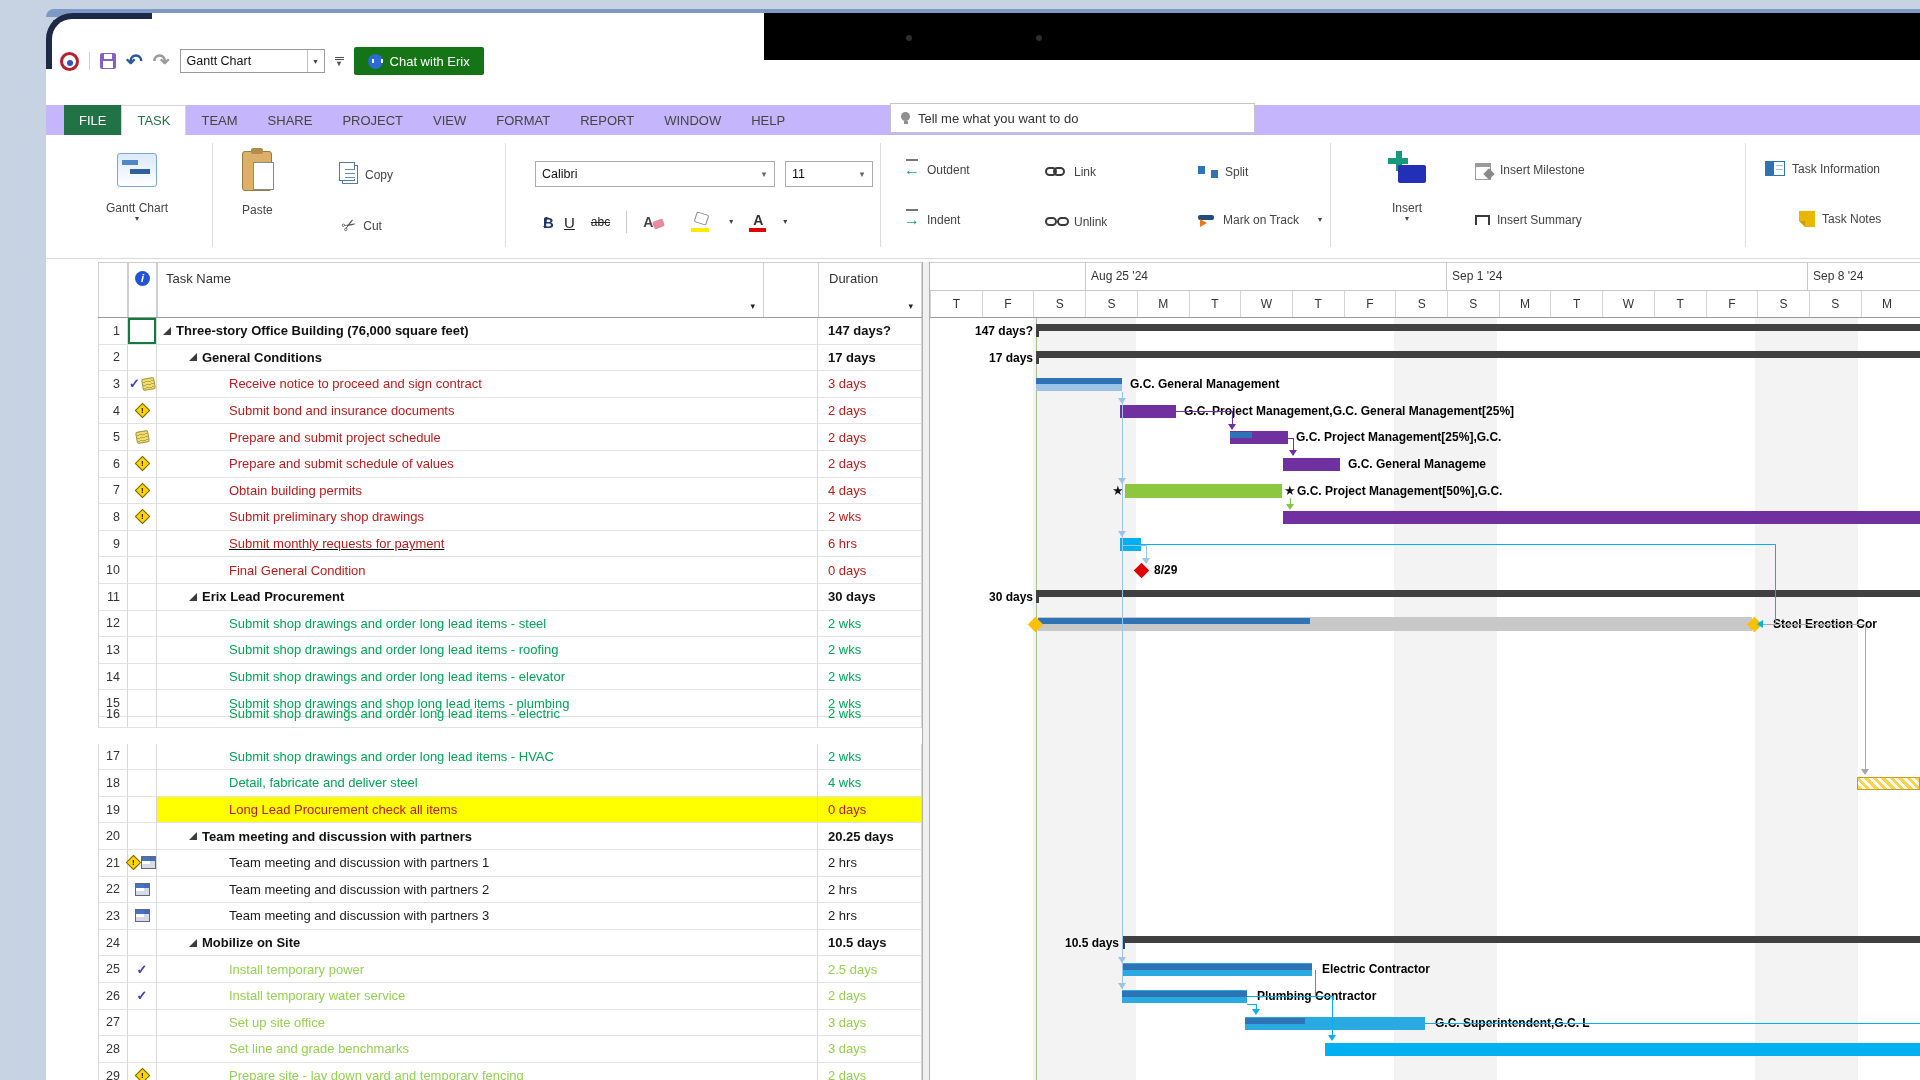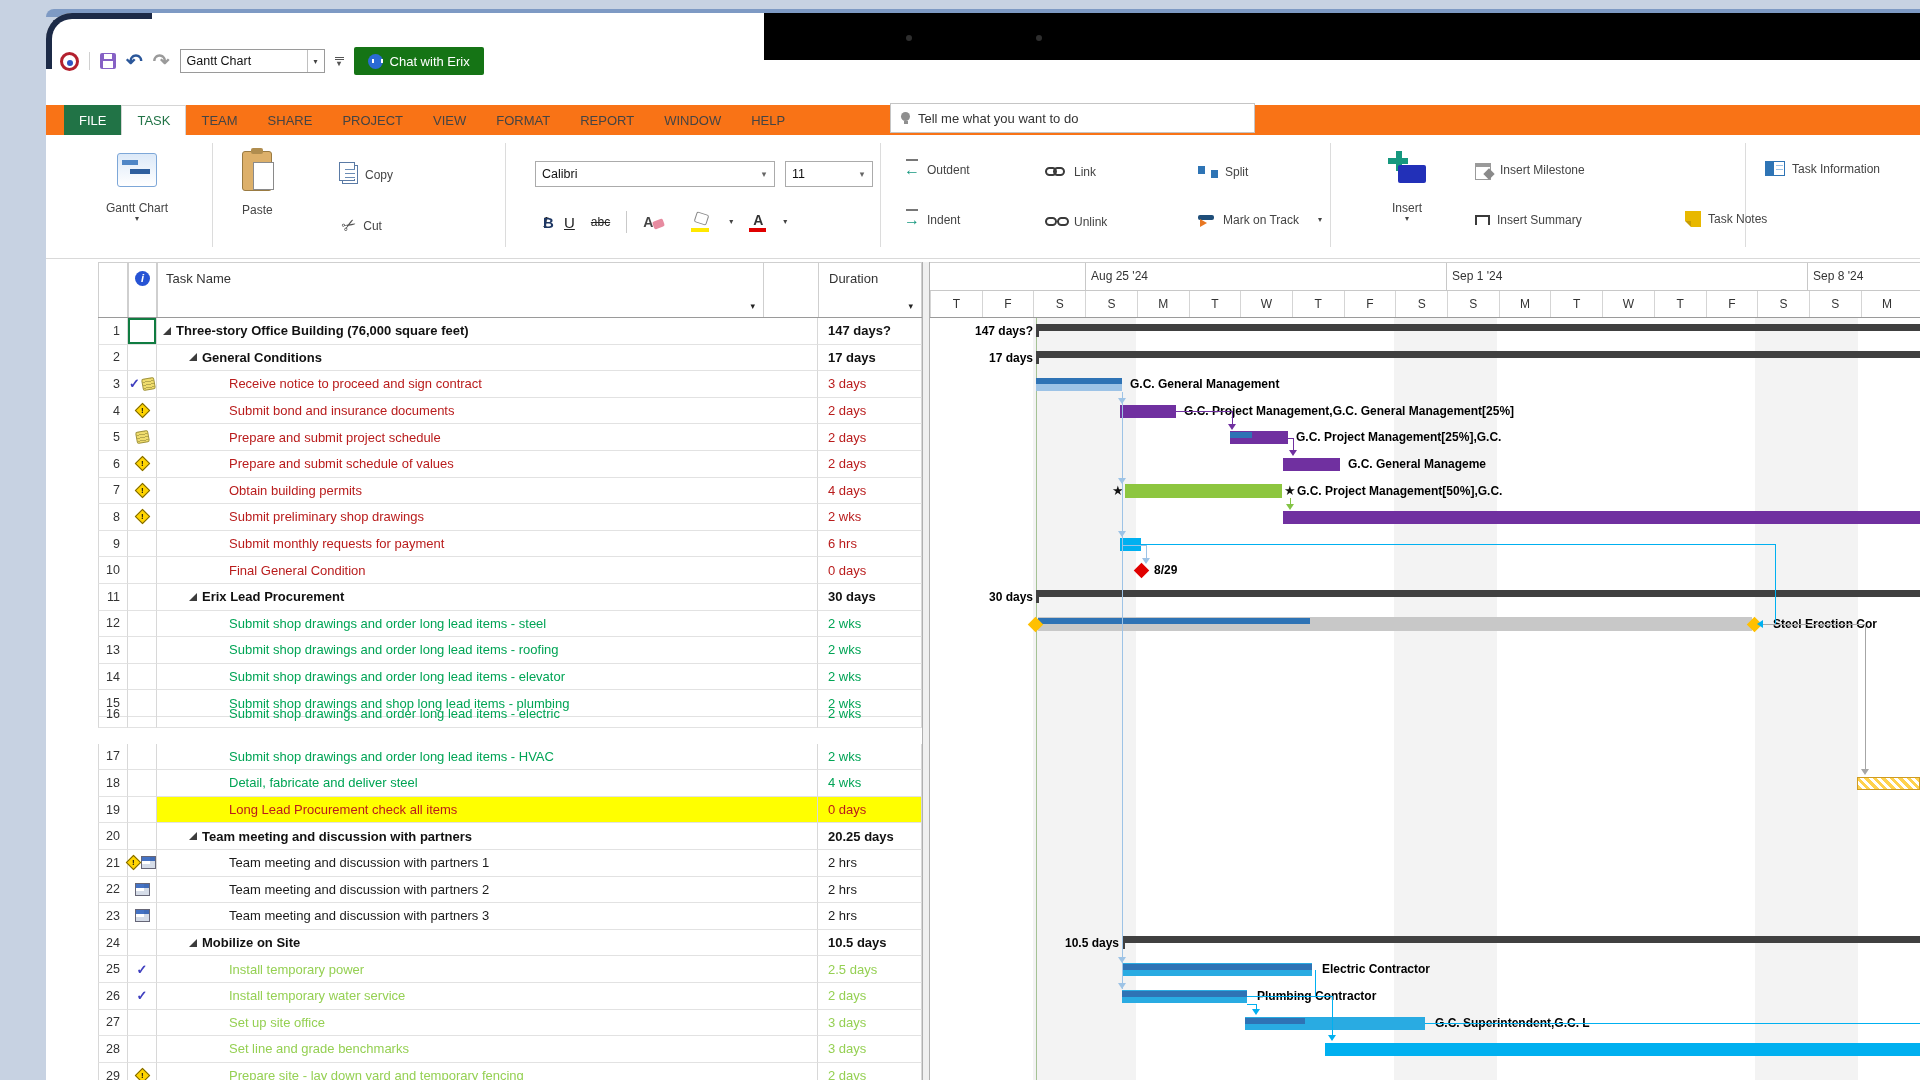--- a/index.html
+++ b/index.html
@@ -38,21 +38,21 @@
     font-size:8px; color:#444; display:flex; align-items:center; justify-content:center; }
   .qat-more { display:flex; flex-direction:column; align-items:center; gap:1px; }
   .qat-more i { display:block; width:9px; height:1px; background:#555; }
   .qat-more b { font-size:8px; color:#555; line-height:5px; }
   .chatbtn { height:28px; background:#157415; border-radius:2px; color:#fff;
     font-size:13px; display:flex; align-items:center; gap:7px; padding:0 14px; }
   .chat-ic { width:15px; height:15px; border-radius:50%; background:#2b6bd4; position:relative; }
   .chat-ic::after { content:""; position:absolute; left:4px; top:5px; width:7px; height:4px;
     border-left:2px solid #fff; border-right:2px solid #fff; }
   
-  .tabs { position:absolute; left:0; top:92px; right:0; height:30px; background:#f97316;
+  .tabs { position:absolute; left:0; top:92px; right:0; height:30px; background:#c4b5fd;
     display:flex; align-items:stretch; padding-left:18px; }
   .tab { padding:0 15px; font-size:13px; color:#444; display:flex; align-items:center; }
   .tab.file { background:#217346; color:#fff; min-width:54px; justify-content:center; }
   .tab.selected { color:#217346; background:#fff; border:1px solid #d5d5d5; border-bottom:none; }
   .tellme { position:absolute; left:844px; top:90px; width:365px; height:30px;
     border:1px solid #c5c5c5; background:#fff; display:flex; align-items:center;
     gap:8px; padding:0 10px; }
   .bulb { width:9px; height:12px; position:relative; }
   .bulb::before { content:""; position:absolute; left:0; top:0; width:9px; height:9px;
     border-radius:50%; background:#8f8f8f; }
@@ -355,21 +355,21 @@
     <div class="ritem" style="left:1429px; top:78px;">
       <span class="ico-sum"></span>
       <span class="rlabel">Insert Summary</span>
     </div>
     <div class="rdiv" style="left:1699px"></div>
 
     <div class="ritem" style="left:1719px; top:26px;">
       <span class="ico-tinfo"></span>
       <span class="rlabel">Task Information</span>
     </div>
-    <div class="ritem" style="left:1639px; top:76px;">
+    <div class="ritem" style="left:1753px; top:76px;">
       <span class="ico-note-y"></span>
       <span class="rlabel">Task Notes</span>
     </div>
   </div>
 
   <div class="side-strip">
     <div class="side-label">GANTT CHART</div>
   </div>
 
   <div class="table-head">
@@ -486,21 +486,21 @@
         <div class="tcell c-name" style="padding-left: 72px;">
           <span class="tx-red">Submit preliminary shop drawings</span>
         </div>
         <div class="tcell c-dur">
           <span class="tx-red">2 wks</span>
         </div>
       </div>
       <div class="trow" style="top: 212.8px;">
         <div class="tcell c-num">9</div>
         <div class="tcell c-info"></div>
-        <div class="tcell c-name" style="padding-left: 72px;">
+        <div class="tcell c-name" style="padding-left: 72px; text-decoration: underline;">
           <span class="tx-red">Submit monthly requests for payment</span>
         </div>
         <div class="tcell c-dur">
           <span class="tx-red">6 hrs</span>
         </div>
       </div>
       <div class="trow" style="top: 239.4px;">
         <div class="tcell c-num">10</div>
         <div class="tcell c-info"></div>
         <div class="tcell c-name" style="padding-left: 72px;">

